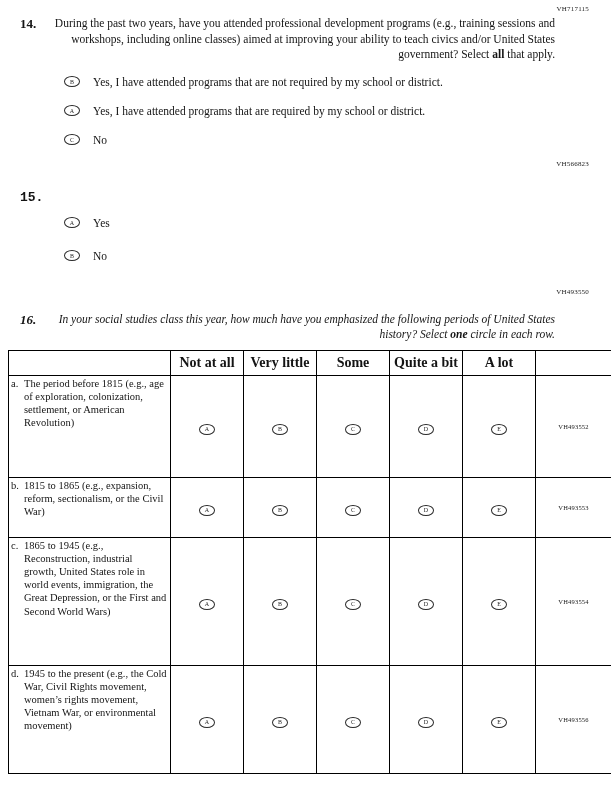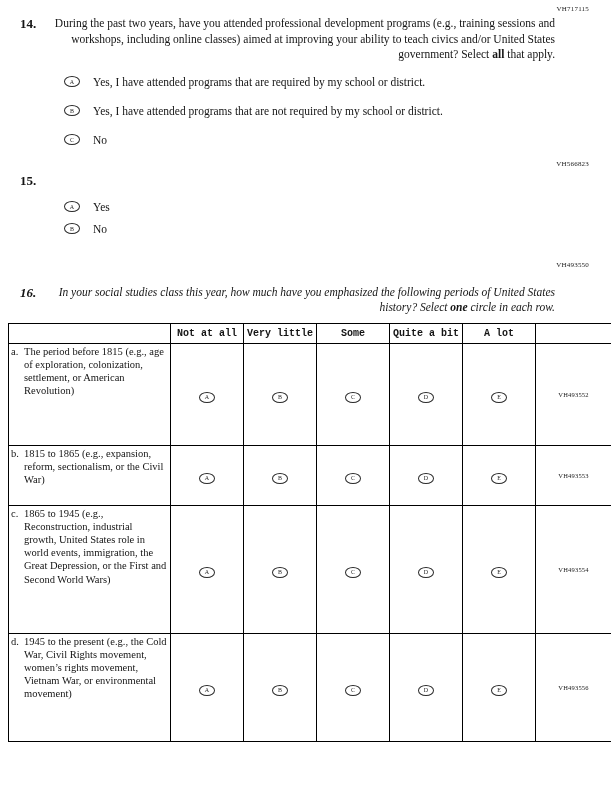--- a/index.html
+++ b/index.html
@@ -39,63 +39,63 @@
   .option-label { font-size:11.5px; }
 
   table.matrix {
     border-collapse:collapse;
     width:603px;
     margin:7px auto 0 auto;
     table-layout:fixed;
   }
   table.matrix th, table.matrix td { border:1px solid #000; }
   table.matrix th {
-    font-size:10px; font-weight:bold; text-align:center;
-    padding:4px 2px; vertical-align:middle;font-family:Liberation Mono, monospace;
+    font-size:14px; font-weight:bold; text-align:center;
+    padding:4px 2px; vertical-align:middle;
   }
   td.label-cell { vertical-align:top; padding:1px 2px 2px 2px; }
   .row-flex { display:flex; font-size:10.5px; line-height:1.26; }
   .row-letter { width:13px; flex-shrink:0; }
   .row-label { flex:1; padding-right:1px; }
   td.bubble-cell { text-align:center; vertical-align:middle; }
   td.code-cell {
     text-align:center; vertical-align:middle;
     font-size:6.5px; letter-spacing:0.2px; color:#222;
     padding:0 1px;
   }
 
   .sp-q14-opts { margin-top:13px; }
   .opt-gap-lg { margin-bottom:17px; }
   .sp-q15-code { margin-top:14px; }
-  .sp-q15 { margin-top:5px; }
+  .sp-q15 { margin-top:22px;font-family:Liberation Mono, monospace; }
   .sp-q15-opts { margin-top:12px; }
-  .opt-gap-xl { margin-bottom:10px; }
+  .opt-gap-xl { margin-bottom:21px; }
   .sp-q16-code { margin-top:26px; }
   .sp-q16 { margin-top:16px;font-style:italic; }
 </style>
 </head>
 <body>
 
 <div class="page">
 
   <div class="code-line">VH717115</div>
 
   <div class="question">
     <div class="qnum">14.</div>
     <div class="qtext"><span>During the past two years, have you attended professional development programs (e.g., training sessions and workshops, including online classes) aimed at improving your ability to teach civics and/or United States government? Select </span><b>all</b><span> that apply.</span></div>
   </div>
 
   <div class="options sp-q14-opts">
     <div class="option opt-gap-lg">
+      <span class="bubble">B</span>
+      <span class="option-label">Yes, I have attended programs that are not required by my school or district.</span>
+    </div>
+    <div class="option opt-gap-lg">
       <span class="bubble">A</span>
       <span class="option-label">Yes, I have attended programs that are required by my school or district.</span>
-    </div>
-    <div class="option opt-gap-lg">
-      <span class="bubble">B</span>
-      <span class="option-label">Yes, I have attended programs that are not required by my school or district.</span>
     </div>
     <div class="option">
       <span class="bubble">C</span>
       <span class="option-label">No</span>
     </div>
   </div>
 
   <div class="code-line sp-q15-code">VH566823</div>
 
   <div class="question sp-q15">

